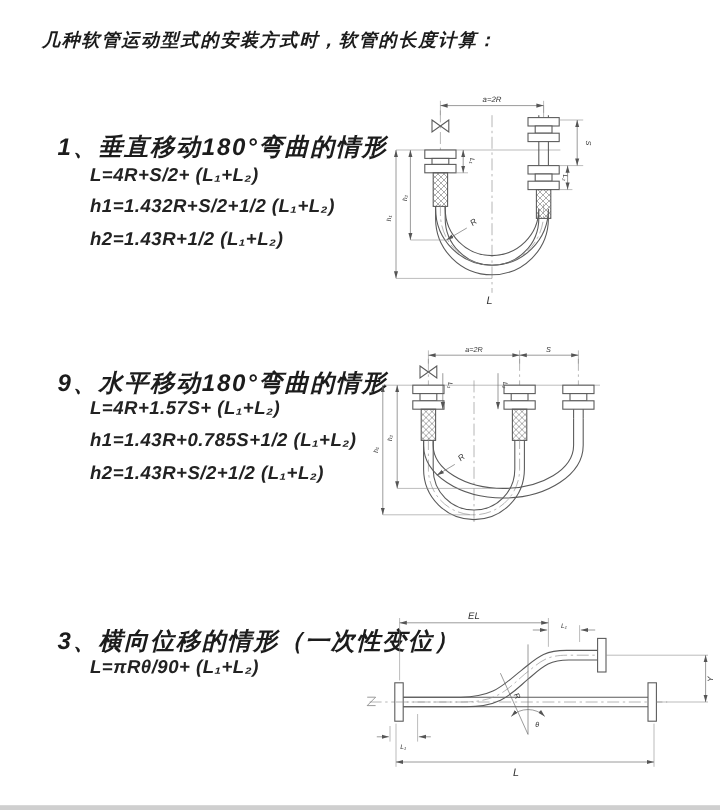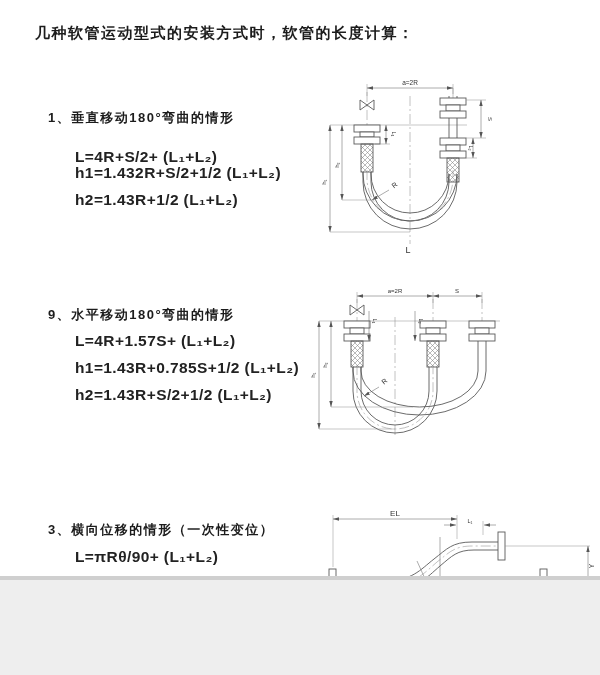--- a/index.html
+++ b/index.html
@@ -1,27 +1,27 @@
 <!DOCTYPE html>
 <html><head>
 <meta charset="utf-8">
 <style>
   html,body { margin:0; padding:0; background:#eee; }
   .page {
-    position:relative; width:600px; height:580px; background:#ffffff;
+    position:relative; width:600px; height:675px; background:#ffffff;
     font-family:"Liberation Sans","DejaVu Sans",sans-serif; color:#1c1c1c;
-    overflow:hidden; margin:0 auto;
+    overflow:hidden; margin:0 auto;font-style:italic;
   }
   .title {
     position:absolute; left:35px; top:24px;
     font-size:15px; font-weight:700; letter-spacing:1.5px;
   }
   .heading {
     position:absolute; left:48px;
-    font-size:13px; font-weight:700; letter-spacing:1.5px;
+    font-size:20px; font-weight:700; letter-spacing:1.5px;
   }
   .formula {
     position:absolute; left:75px;
     font-size:15.5px; font-weight:600; letter-spacing:0.4px; color:#222;
   }
   svg { position:absolute; overflow:visible; }
   .ol   { fill:none; stroke:#5a5a5a; stroke-width:0.9; }
   .olr  { fill:#ffffff; stroke:#5a5a5a; stroke-width:0.9; }
   .cl   { fill:none; stroke:#8f8f8f; stroke-width:0.55; stroke-dasharray:10 3 2 3; }
   .dim  { fill:none; stroke:#666666; stroke-width:0.55; }
@@ -33,21 +33,21 @@
   .scanline { position:absolute; left:0; bottom:0; width:600px; height:4px; background:#cfcfcf; }
 </style>
 </head>
 <body>
 
 <div class="page">
 
   <div class="title">几种软管运动型式的安装方式时，软管的长度计算：</div>
 
   <div class="heading" style="top:109px">1、垂直移动180°弯曲的情形</div>
-  <div class="formula" style="top:148px">L=4R+S/2+ (L₁+L₂)</div>
+  <div class="formula" style="top:138px">L=4R+S/2+ (L₁+L₂)</div>
   <div class="formula" style="top:164px">h1=1.432R+S/2+1/2 (L₁+L₂)</div>
   <div class="formula" style="top:191px">h2=1.43R+1/2 (L₁+L₂)</div>
 
   <div class="heading" style="top:306px">9、水平移动180°弯曲的情形</div>
   <div class="formula" style="top:332px">L=4R+1.57S+ (L₁+L₂)</div>
   <div class="formula" style="top:359px">h1=1.43R+0.785S+1/2 (L₁+L₂)</div>
   <div class="formula" style="top:386px">h2=1.43R+S/2+1/2 (L₁+L₂)</div>
 
   <div class="heading" style="top:521px">3、横向位移的情形（一次性变位）</div>
   <div class="formula" style="top:548px">L=πRθ/90+ (L₁+L₂)</div>

